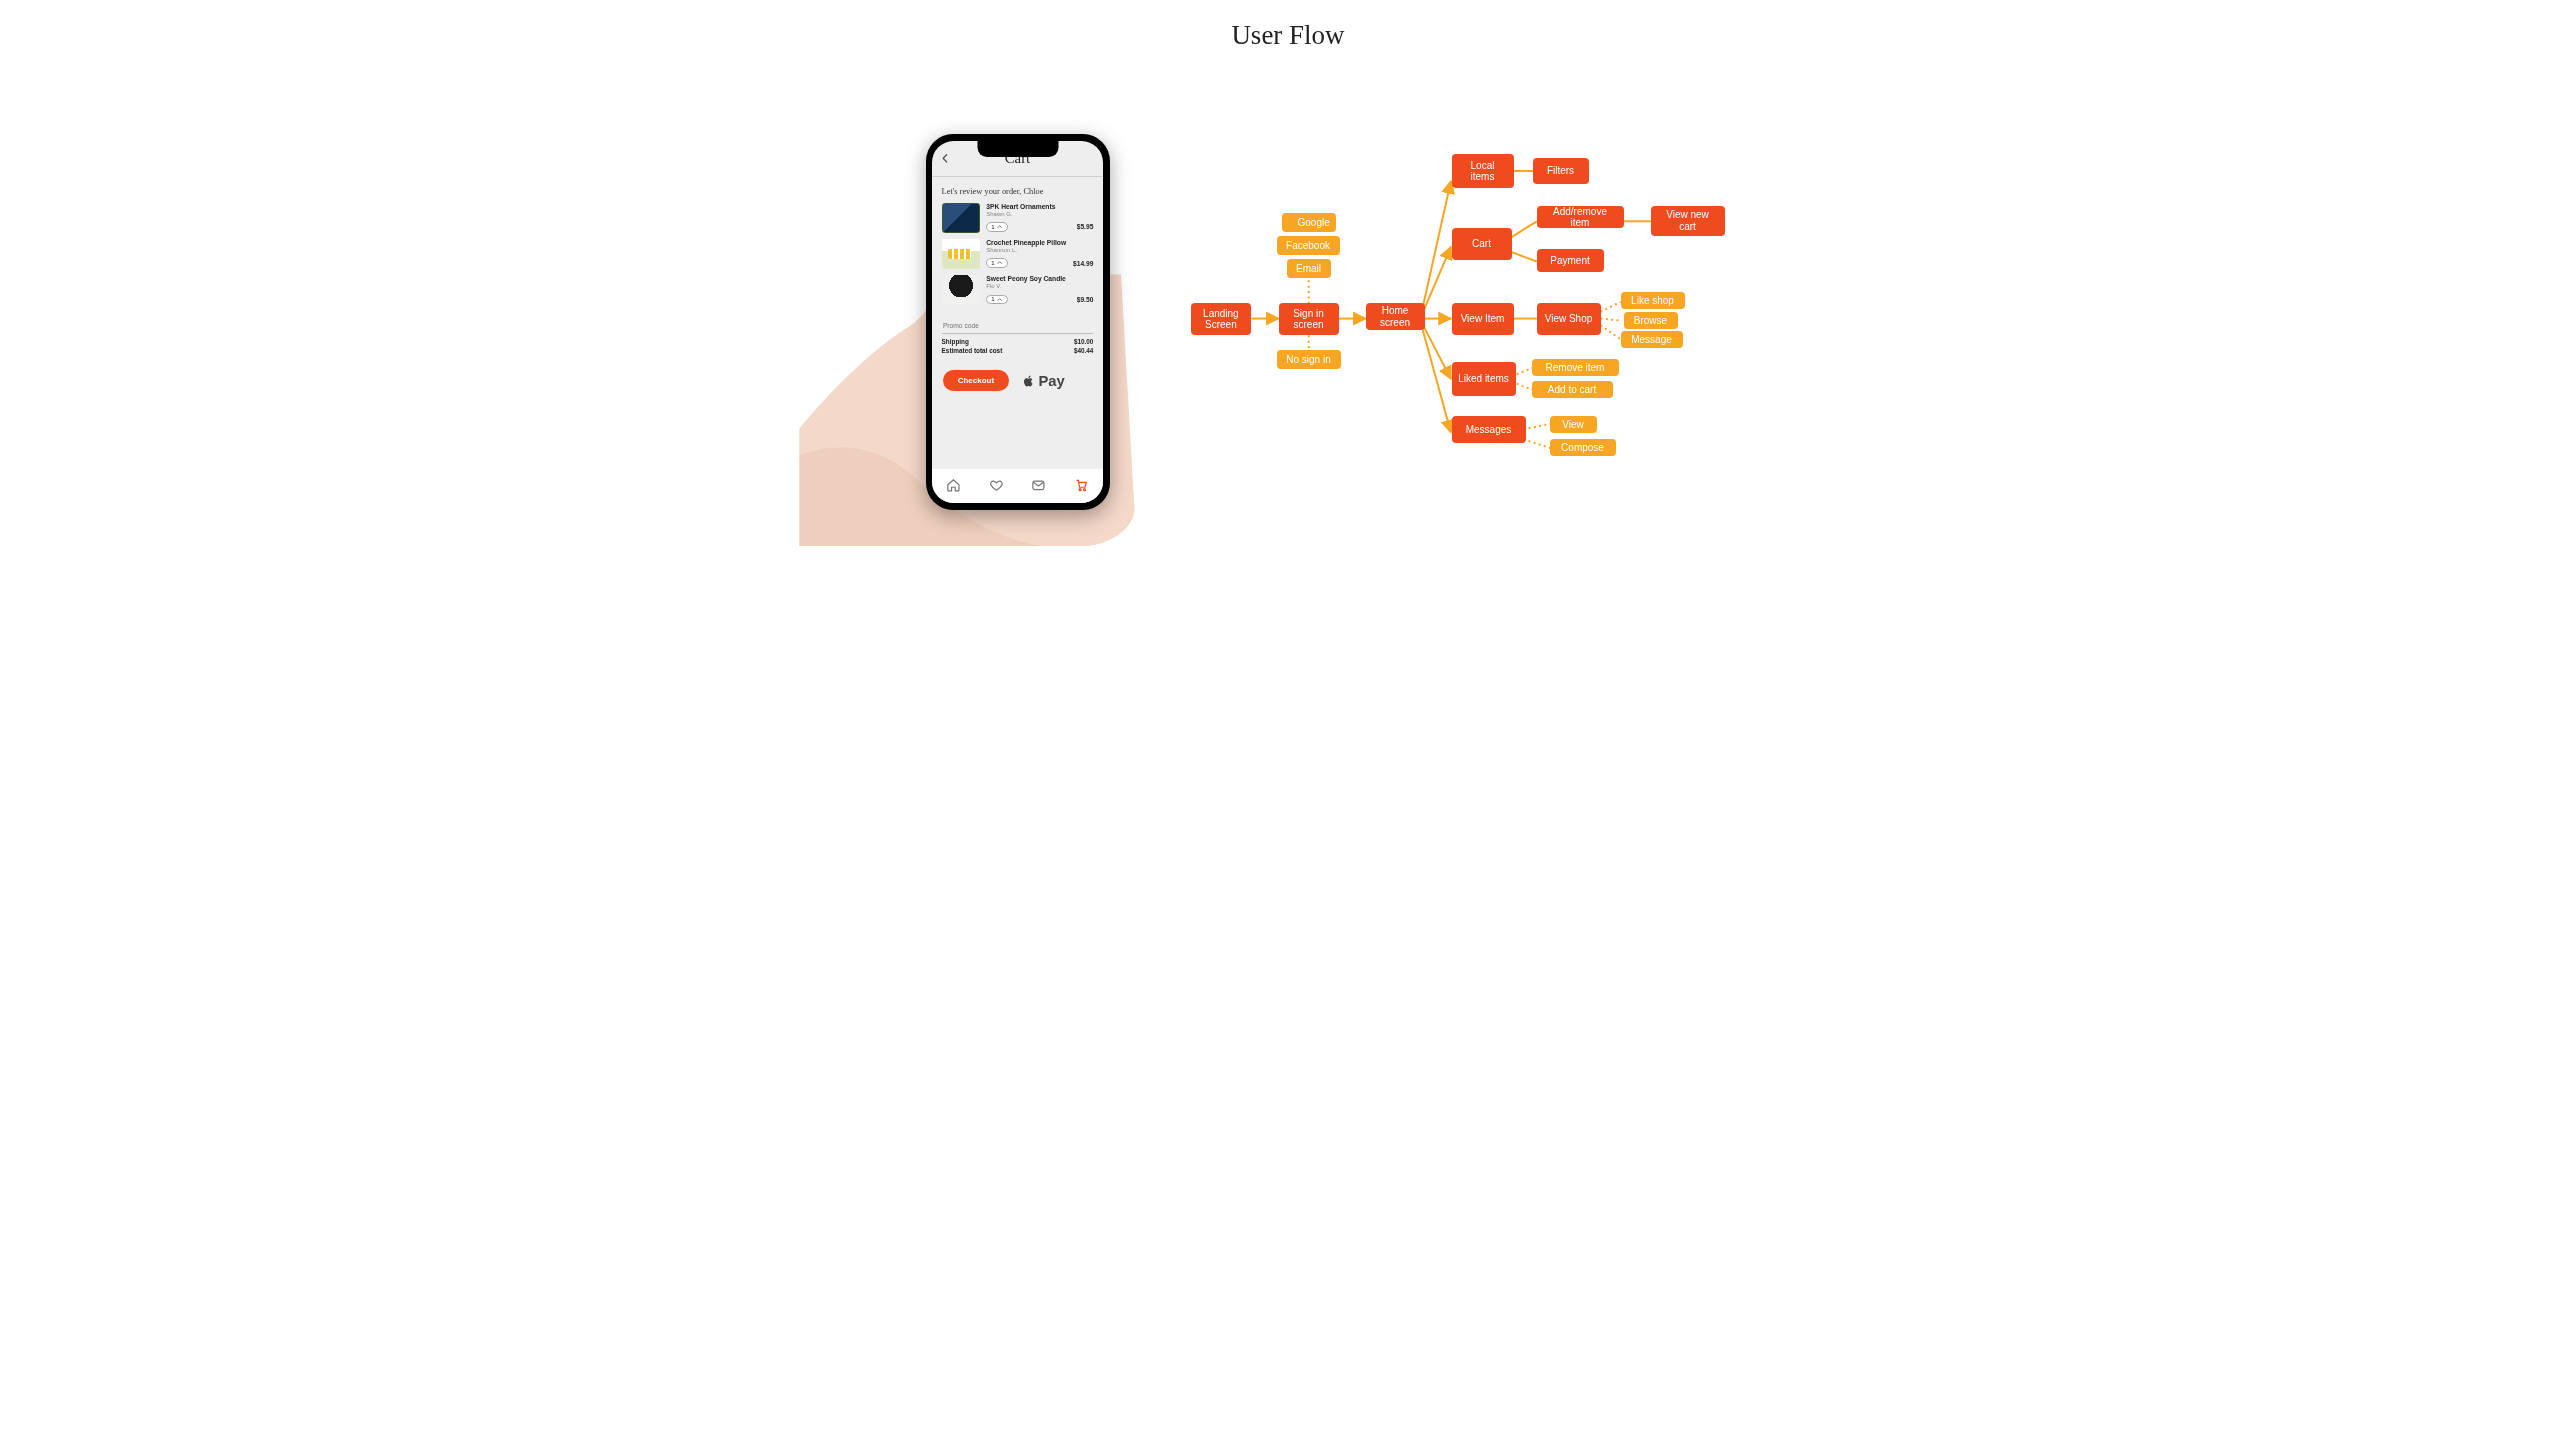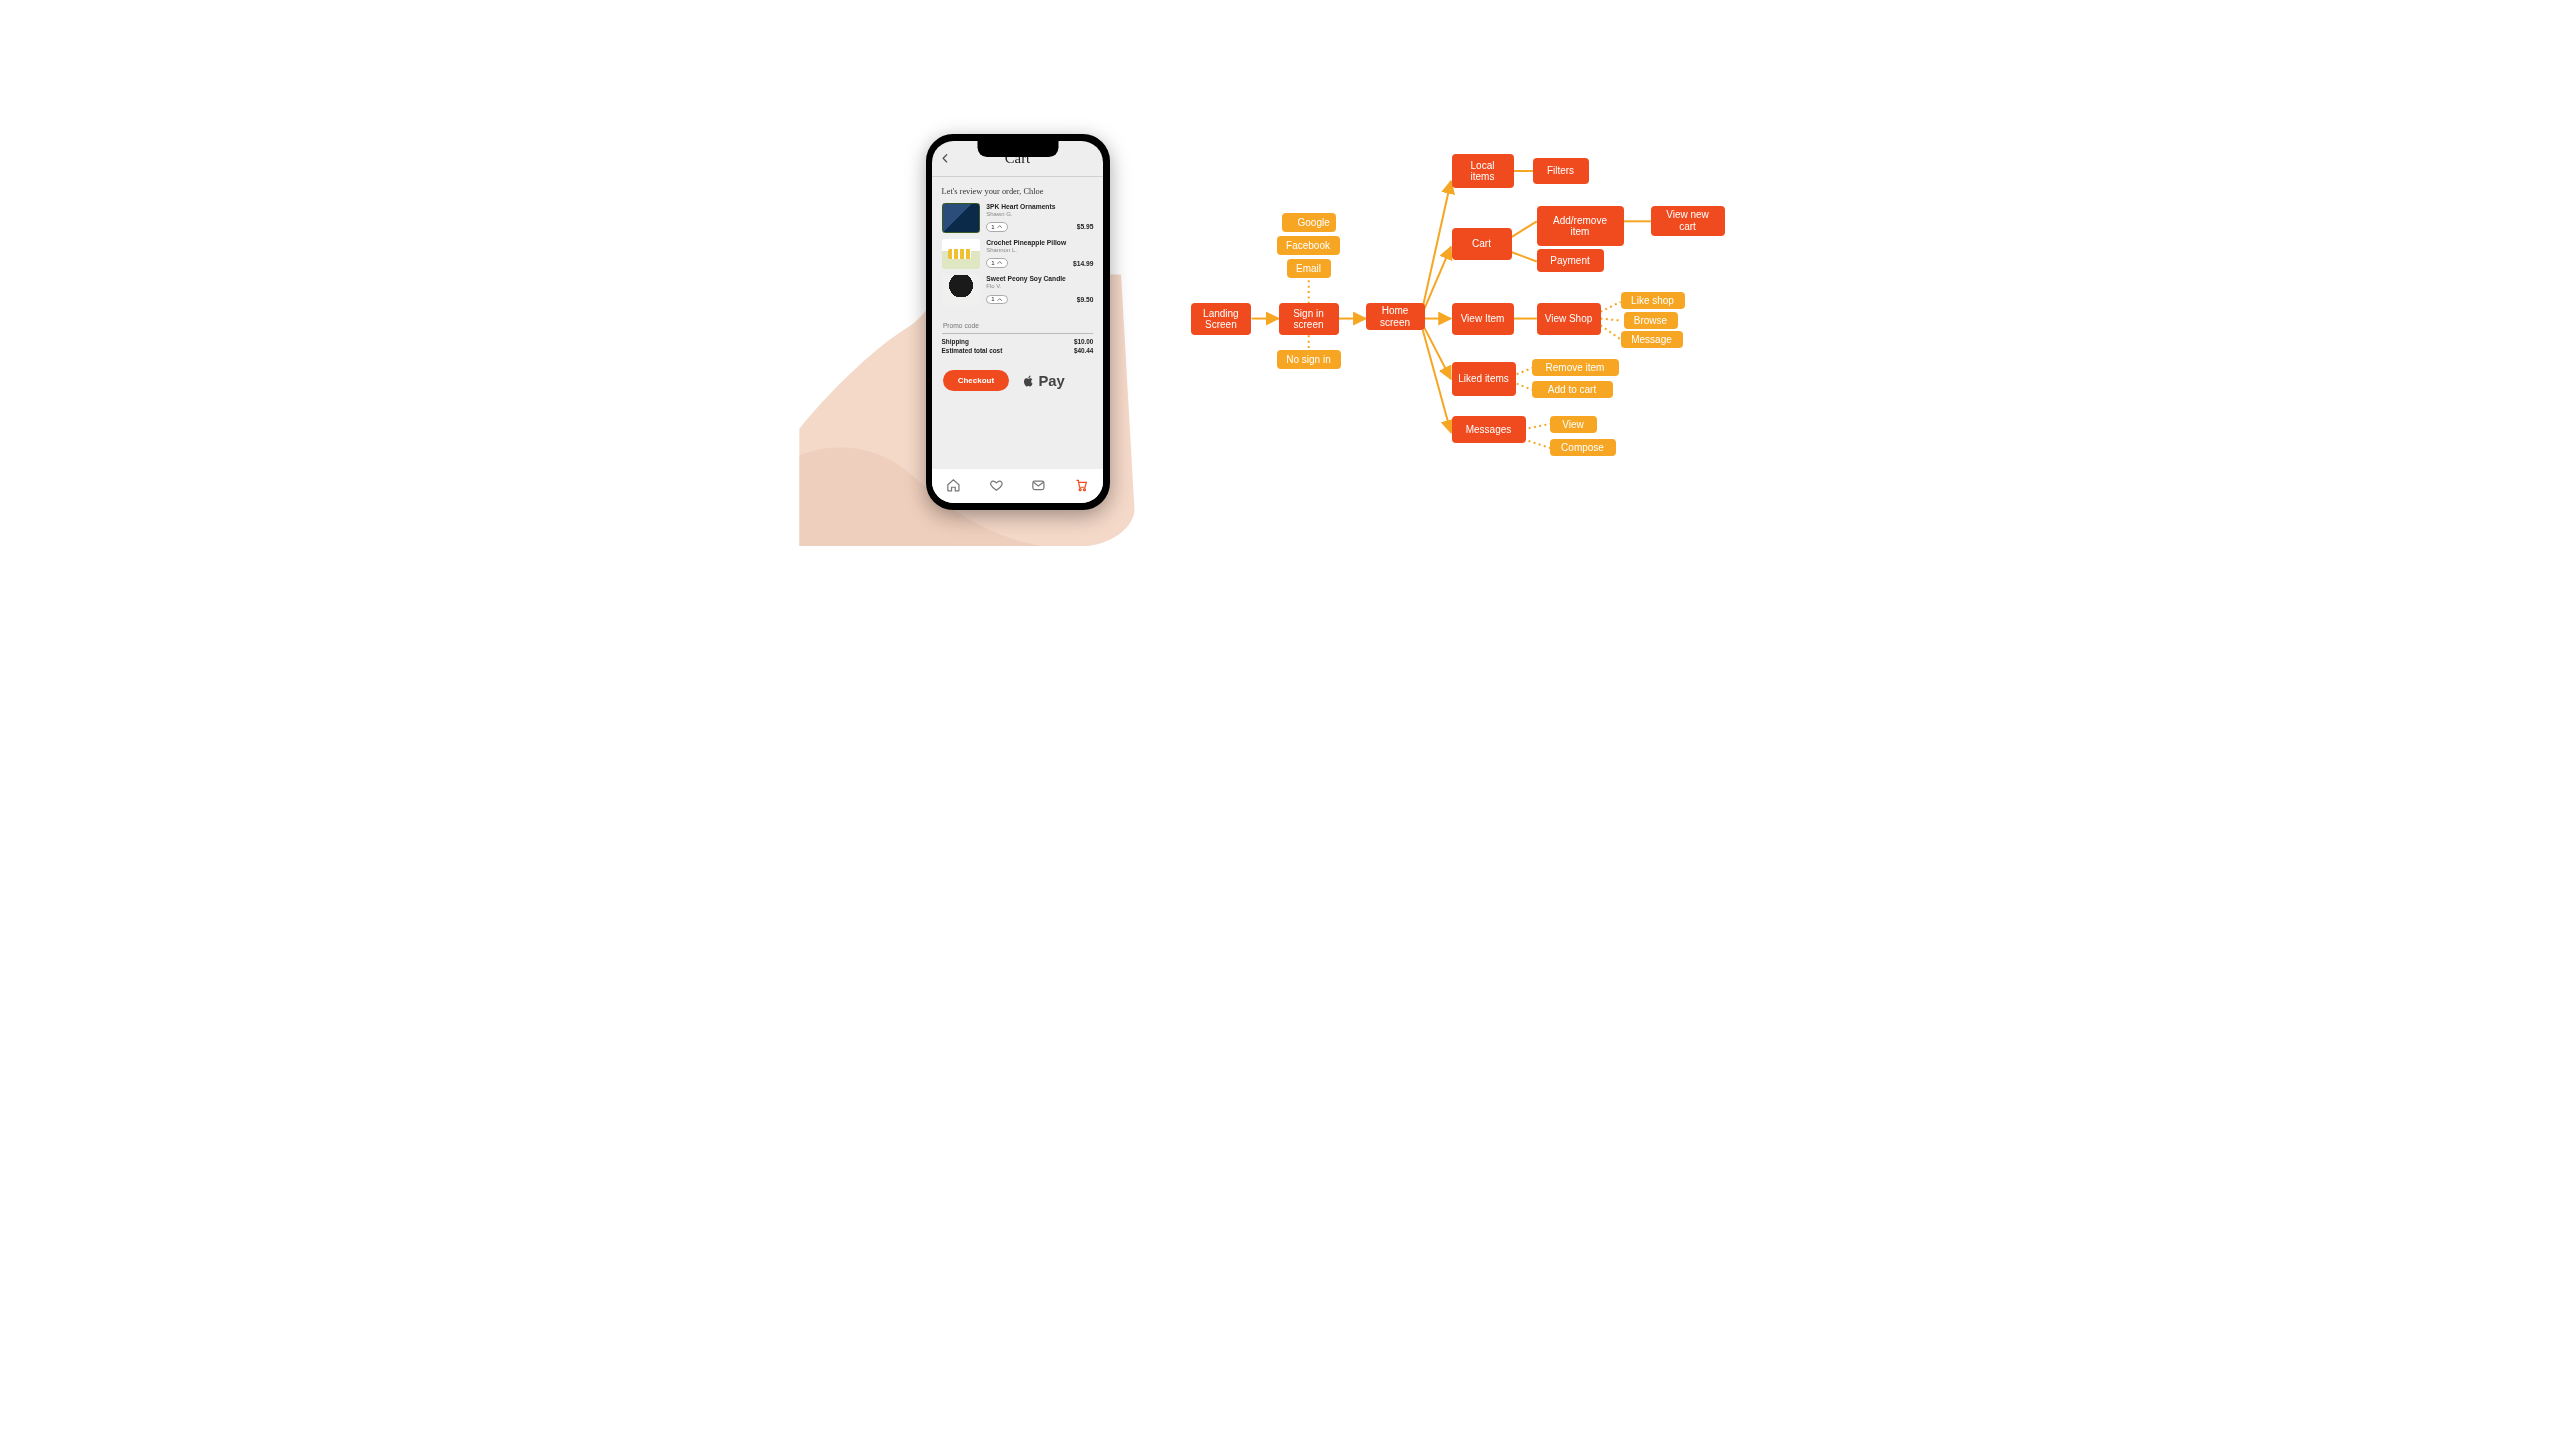--- a/index.html
+++ b/index.html
@@ -65,20 +65,21 @@
   .node{position:absolute;border-radius:4px;color:#fff;display:flex;align-items:center;justify-content:center;text-align:center;padding:4px 6.7px;font-size:10px;line-height:1.15;}
   .n-red{background:var(--red-orange);}
   .n-orange{background:var(--orange);}
   .flow svg.edges{position:absolute;inset:0;width:100%;height:100%;pointer-events:none;}
 </style>
 </head>
 <body>
 
 <div class="page">
 
+  <div class="title">User Flow</div>
 
   <div class="hand-wrap">
     <div class="hand">
       <svg viewBox="0 0 560 655">
         <path d="M0,655 L0,480 C40,430 110,360 160,330 C175,320 188,308 196,292 L210,155 C214,128 238,115 256,128 C266,135 270,150 268,168 L262,260 L290,250 L480,250 L500,600 C500,625 470,650 430,655 Z" fill="#F4D8C8"></path>
         <path d="M0,655 L0,520 C50,500 120,500 180,560 C220,598 280,640 360,655 Z" fill="#E9C6B2" opacity=".55"></path>
 
         <path d="M160,330 C200,310 242,308 265,330 C284,348 278,385 240,408 C205,428 155,430 140,395 C130,372 138,344 160,330 Z" fill="#F4D8C8"></path>
       </svg>
     </div>
@@ -255,21 +256,21 @@
     <div class="node n-orange" style="left:89px;top:102px;width:63px;height:19px;">Facebook</div>
     <div class="node n-orange" style="left:99px;top:125px;width:44px;height:19px;">Email</div>
     <div class="node n-orange" style="left:89px;top:216px;width:64px;height:19px;">No sign in</div>
 
     <div class="node n-red" style="left:178px;top:169px;width:59px;height:27px;">Home screen</div>
 
     <div class="node n-red" style="left:264px;top:20px; width:62px;height:34px;">Local items</div>
     <div class="node n-red" style="left:345px;top:24px; width:56px;height:25.5px;">Filters</div>
 
     <div class="node n-red" style="left:264px;top:94px;width:60px;height:32px;">Cart</div>
-    <div class="node n-red" style="left:349px;top:72px;width:87px;height:40px;">Add/remove item</div>
+    <div class="node n-red" style="left:349px;top:72px;width:87px;height:22px;">Add/remove item</div>
     <div class="node n-red" style="left:349px;top:115px;width:67px;height:23px;">Payment</div>
     <div class="node n-red" style="left:463px;top:72px;width:74px;height:29.5px;">View new cart</div>
 
     <div class="node n-red" style="left:264px;top:169px;width:62px;height:32px;">View Item</div>
     <div class="node n-red" style="left:349px;top:169px;width:64px;height:32px;">View Shop</div>
     <div class="node n-orange" style="left:433px;top:158px;width:64px;height:17.4px;">Like shop</div>
     <div class="node n-orange" style="left:436px;top:178px;width:54px;height:17.4px;">Browse</div>
     <div class="node n-orange" style="left:433px;top:197px;width:62px;height:17.4px;">Message</div>
 
     <div class="node n-red" style="left:264px;top:228px;width:64px;height:34px;">Liked items</div>

